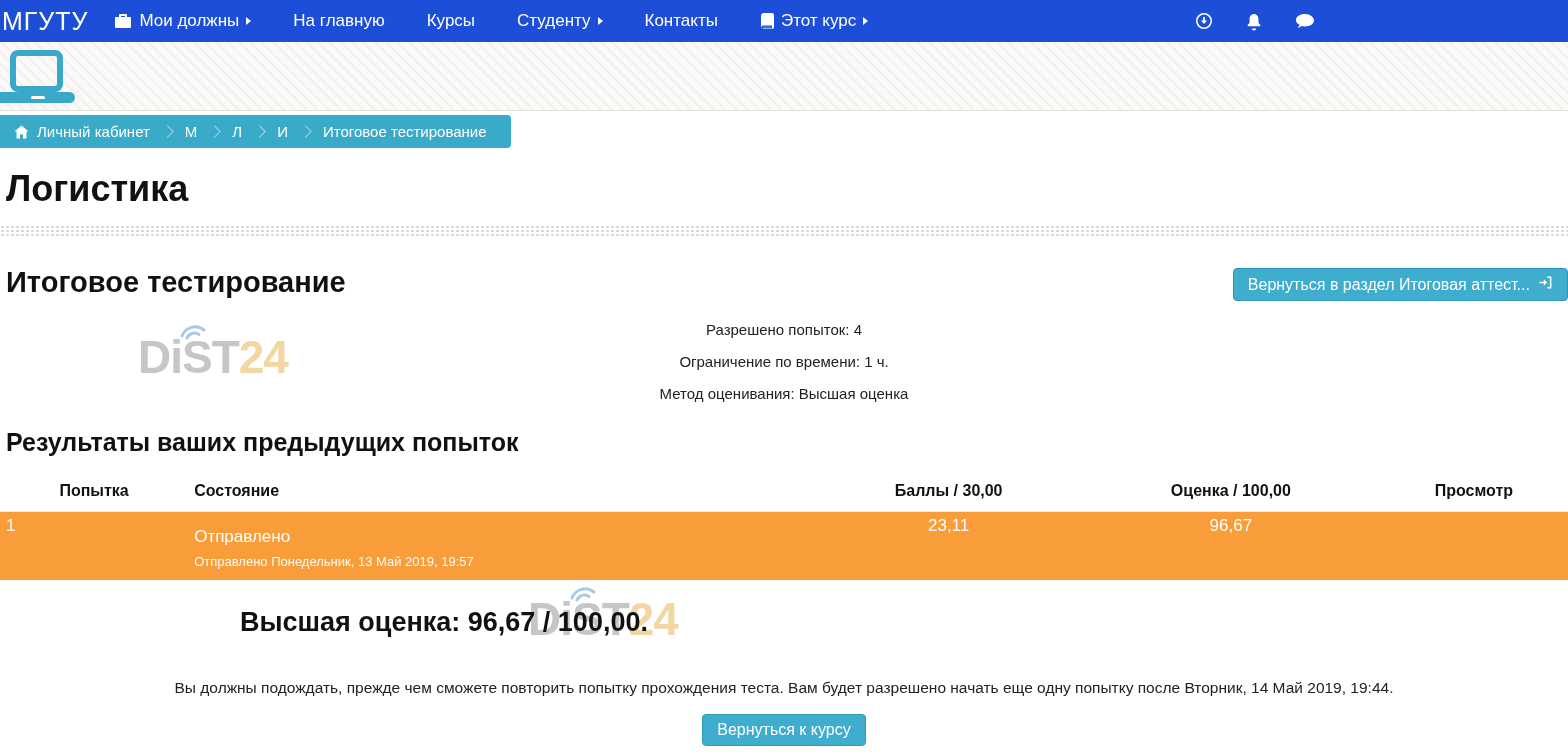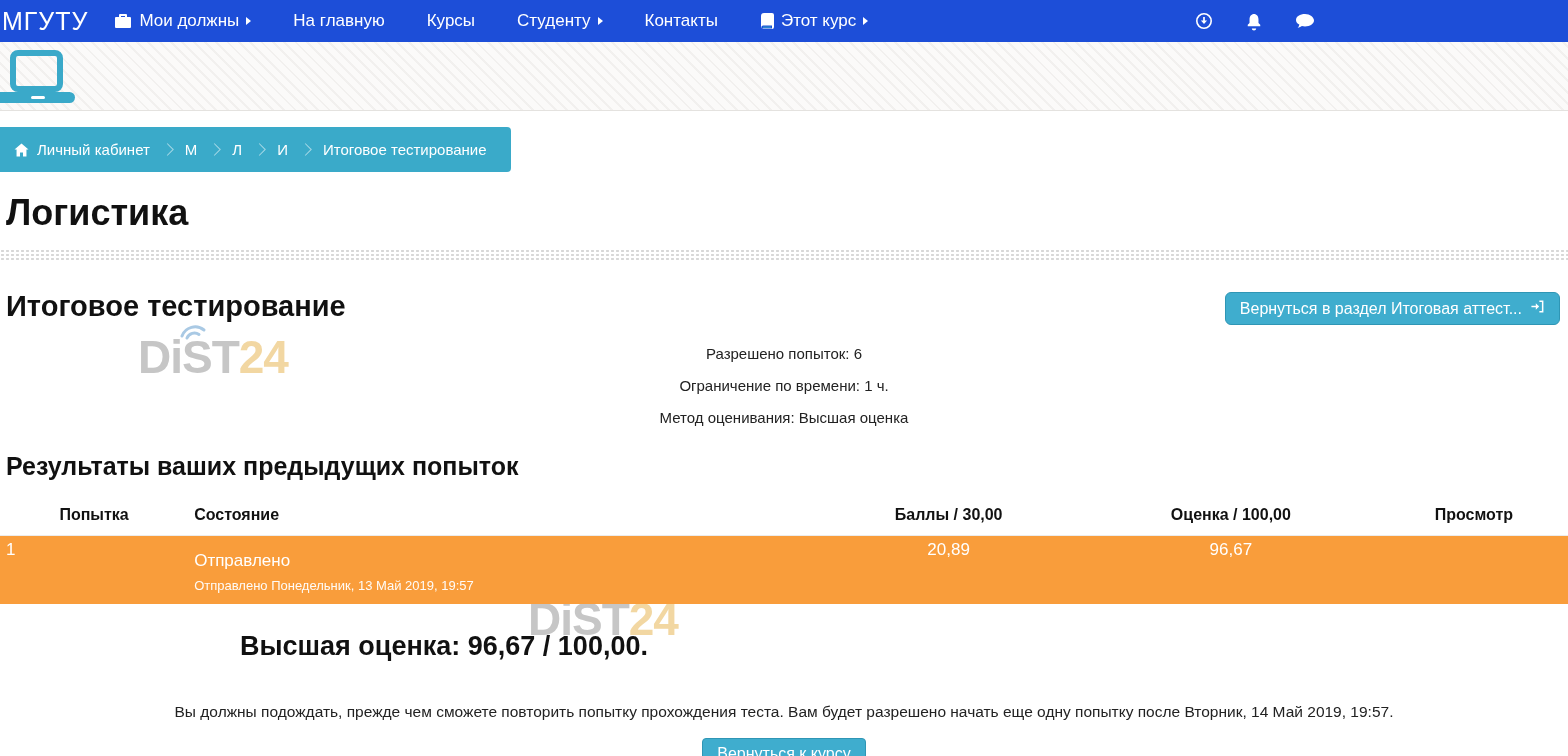--- a/index.html
+++ b/index.html
@@ -25,21 +25,21 @@
           background:#fbfaf9;
           background-image:repeating-linear-gradient(45deg, rgba(120,110,100,0.07) 0 2px, transparent 2px 8px); }
   .laptop-screen { position:absolute; left:10px; top:8px; width:53px; height:42px;
                    border:6px solid #3aa9c9; border-radius:8px; }
   .laptop-base { position:absolute; left:0; top:50px; width:75px; height:11px;
                  background:#3aa9c9; border-radius:0 6px 6px 0; }
   .laptop-base::after { content:""; position:absolute; left:31px; top:4px; width:14px;
                         height:3px; background:#fff; border-radius:2px; }
 
   
-  .breadcrumb { margin-top:16px; display:inline-flex; align-items:center; height:45px;
+  .breadcrumb { margin-top:4px; display:inline-flex; align-items:center; height:33px;
                 background:#3aaac9; color:#fff; padding:0 24px 0 14px;
                 border-radius:0 4px 4px 0; position:relative; z-index:2; }
   .crumb { font-size:15px; color:#fff; cursor:pointer; white-space:nowrap; }
   .crumb.current { cursor:default; }
   .crumb-home { display:inline-flex; margin-right:8px; }
   .crumb-sep { width:9px; height:9px; border-top:1px solid rgba(255,255,255,.55);
                border-right:1px solid rgba(255,255,255,.55); transform:rotate(45deg);
                margin:0 13px; flex:none; }
 
   
@@ -49,21 +49,21 @@
         background-size:5px 4px; }
 
   .section-head { margin-top:29px; position:relative; height:40px; }
   .quiz-title { font-size:29px; font-weight:bold; color:#111; margin-left:6px; }
   .results-title { font-size:25px; font-weight:bold; color:#111; margin:26px 0 0 6px; }
 
   
   .btn { background:#3fadce; border:1px solid #2f96b5; color:#fff; font-size:16px;
          font-family:"Liberation Sans", sans-serif; padding:6px 14px; border-radius:4px;
          cursor:pointer; display:inline-flex; align-items:center; gap:8px; }
-  .btn-back-section { position:absolute; right:8px; top:2px;border-radius:6px; }
+  .btn-back-section { position:absolute; right:0; top:2px; }
   .btn-bottom-wrap { text-align:center; margin-top:17px; }
 
   
   .quizinfo { margin-top:14px; text-align:center; font-size:15px; color:#222; }
   .quizinfo p { margin:15px 0; }
 
   
   .watermark { position:absolute; z-index:0; pointer-events:none;
                font-weight:bold; font-size:46px; letter-spacing:-1px; }
   .wm1 { left:138px; top:330px; }
@@ -212,21 +212,21 @@
             <path d="M10 2.5h3.5v11H10" fill="none" stroke="#fff" stroke-width="1.6"></path>
             <path d="M1.5 8h7.5" stroke="#fff" stroke-width="1.6"></path>
             <path d="M6.2 4.6 9.6 8l-3.4 3.4z" fill="#fff"></path>
           </svg>
       </span>
     </button>
   </div>
 
   
   <div class="quizinfo">
-    <p>Разрешено попыток: 6</p>
+    <p>Разрешено попыток: 4</p>
     <p>Ограничение по времени: 1 ч.</p>
     <p>Метод оценивания: Высшая оценка</p>
   </div>
 
   
   <h2 class="results-title">Результаты ваших предыдущих попыток</h2>
 
   <table class="results-table">
     <thead>
       <tr>
@@ -237,31 +237,31 @@
         <th class="col-review">Просмотр</th>
       </tr>
     </thead>
     <tbody>
       <tr class="attempt-row">
         <td class="col-attempt cell-main">1</td>
         <td class="col-state">
           <div class="state-main">Отправлено</div>
           <div class="state-sub">Отправлено Понедельник, 13 Май 2019, 19:57</div>
         </td>
-        <td class="col-marks cell-main">20,89</td>
+        <td class="col-marks cell-main">23,11</td>
         <td class="col-grade cell-main">96,67</td>
         <td class="col-review cell-main"></td>
       </tr>
     </tbody>
   </table>
 
   
   <div class="grade-line">Высшая оценка: 96,67 / 100,00.</div>
 
-  <div class="wait-text">Вы должны подождать, прежде чем сможете повторить попытку прохождения теста. Вам будет разрешено начать еще одну попытку после Вторник, 14 Май 2019, 19:57.</div>
+  <div class="wait-text">Вы должны подождать, прежде чем сможете повторить попытку прохождения теста. Вам будет разрешено начать еще одну попытку после Вторник, 14 Май 2019, 19:44.</div>
 
   <div class="btn-bottom-wrap">
     <button class="btn">
       <span>Вернуться к курсу</span>
     </button>
   </div>
 
 </div>
 
 </body></html>

